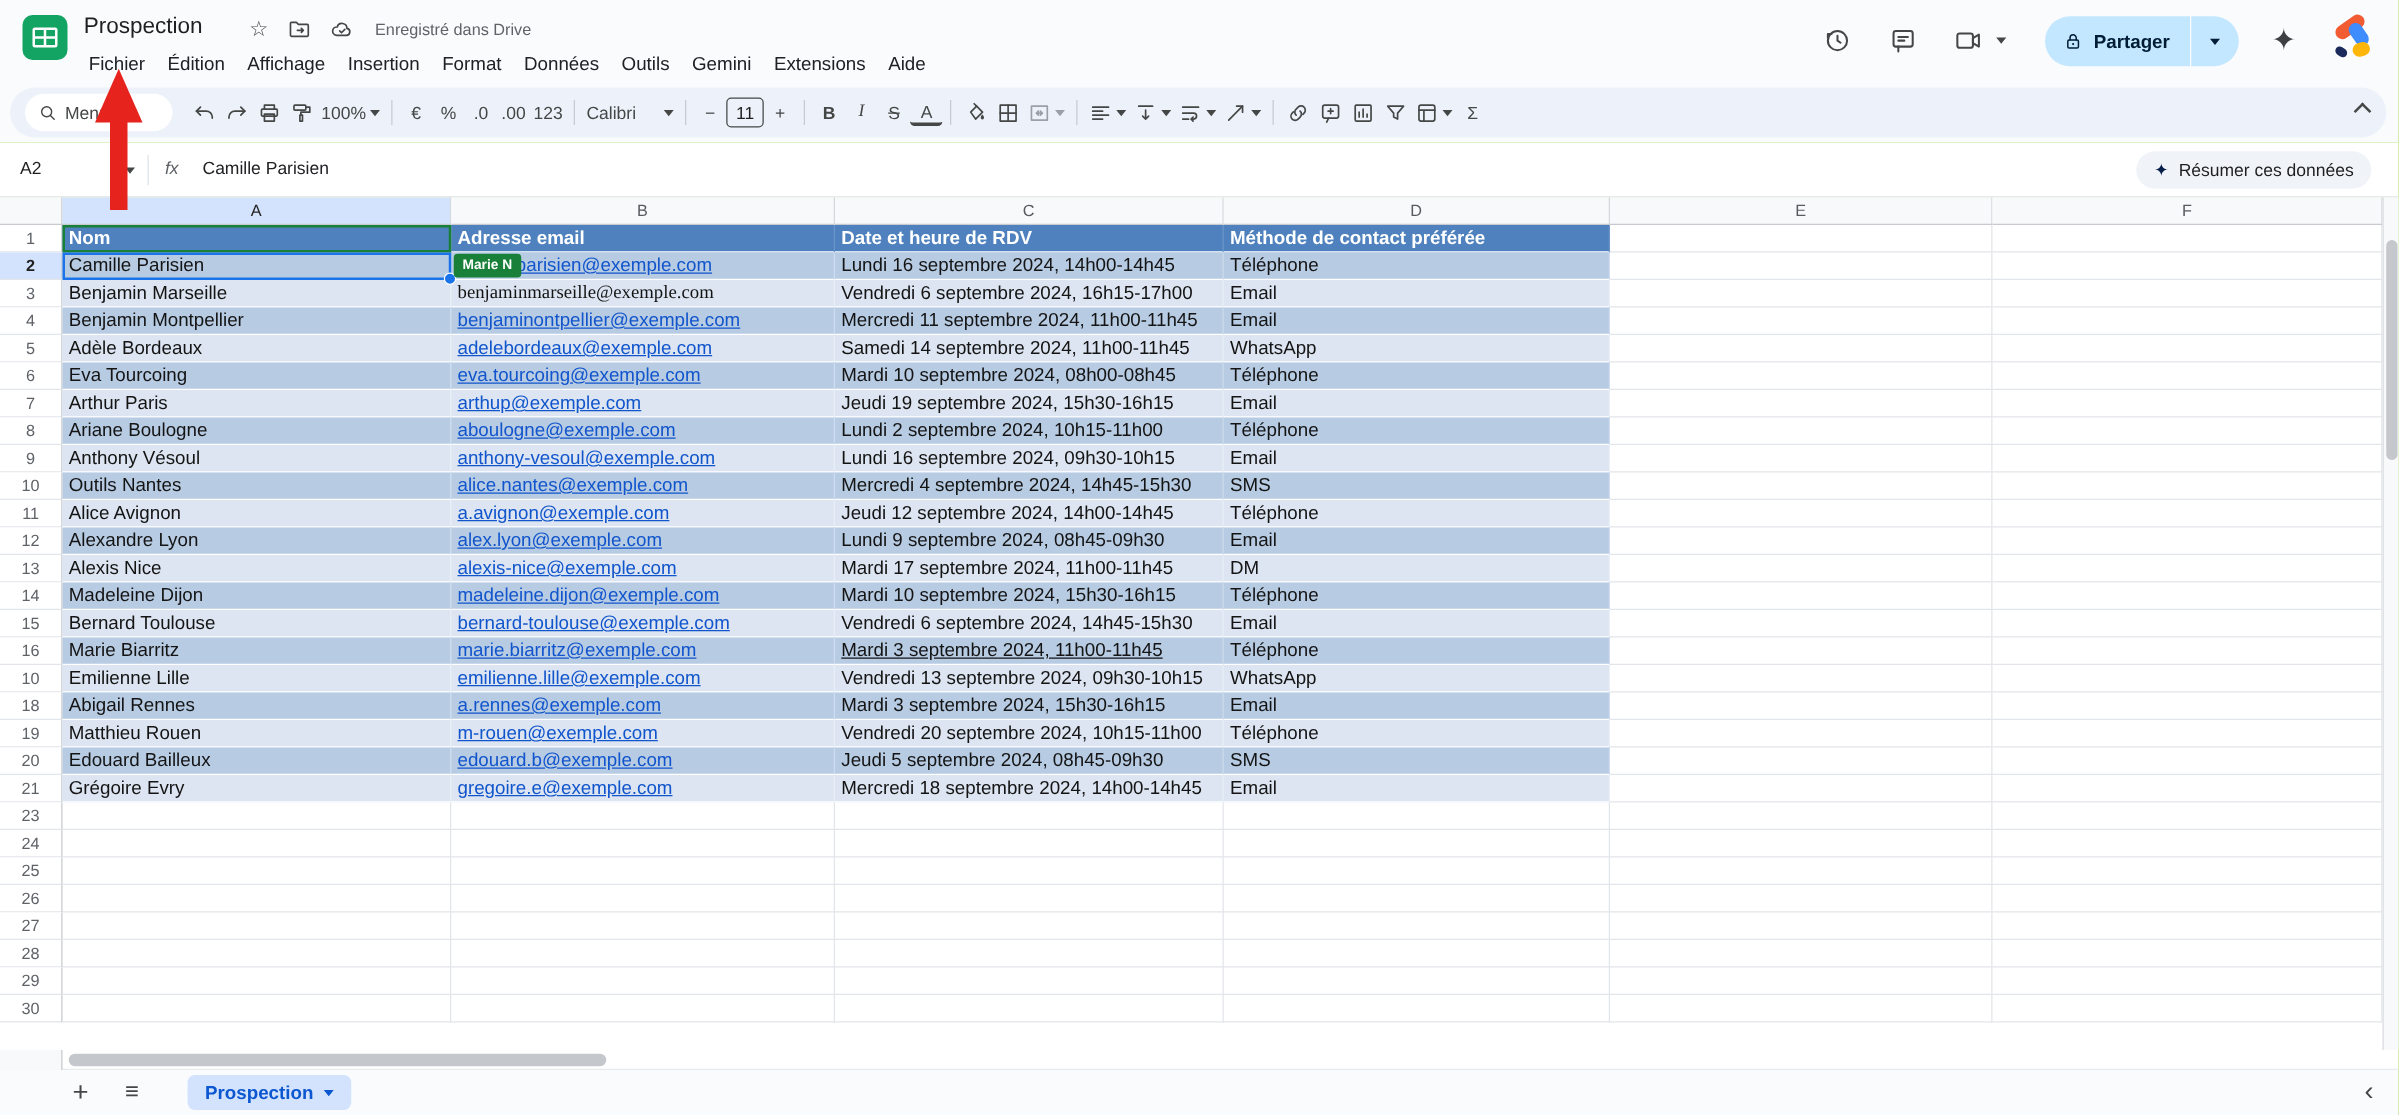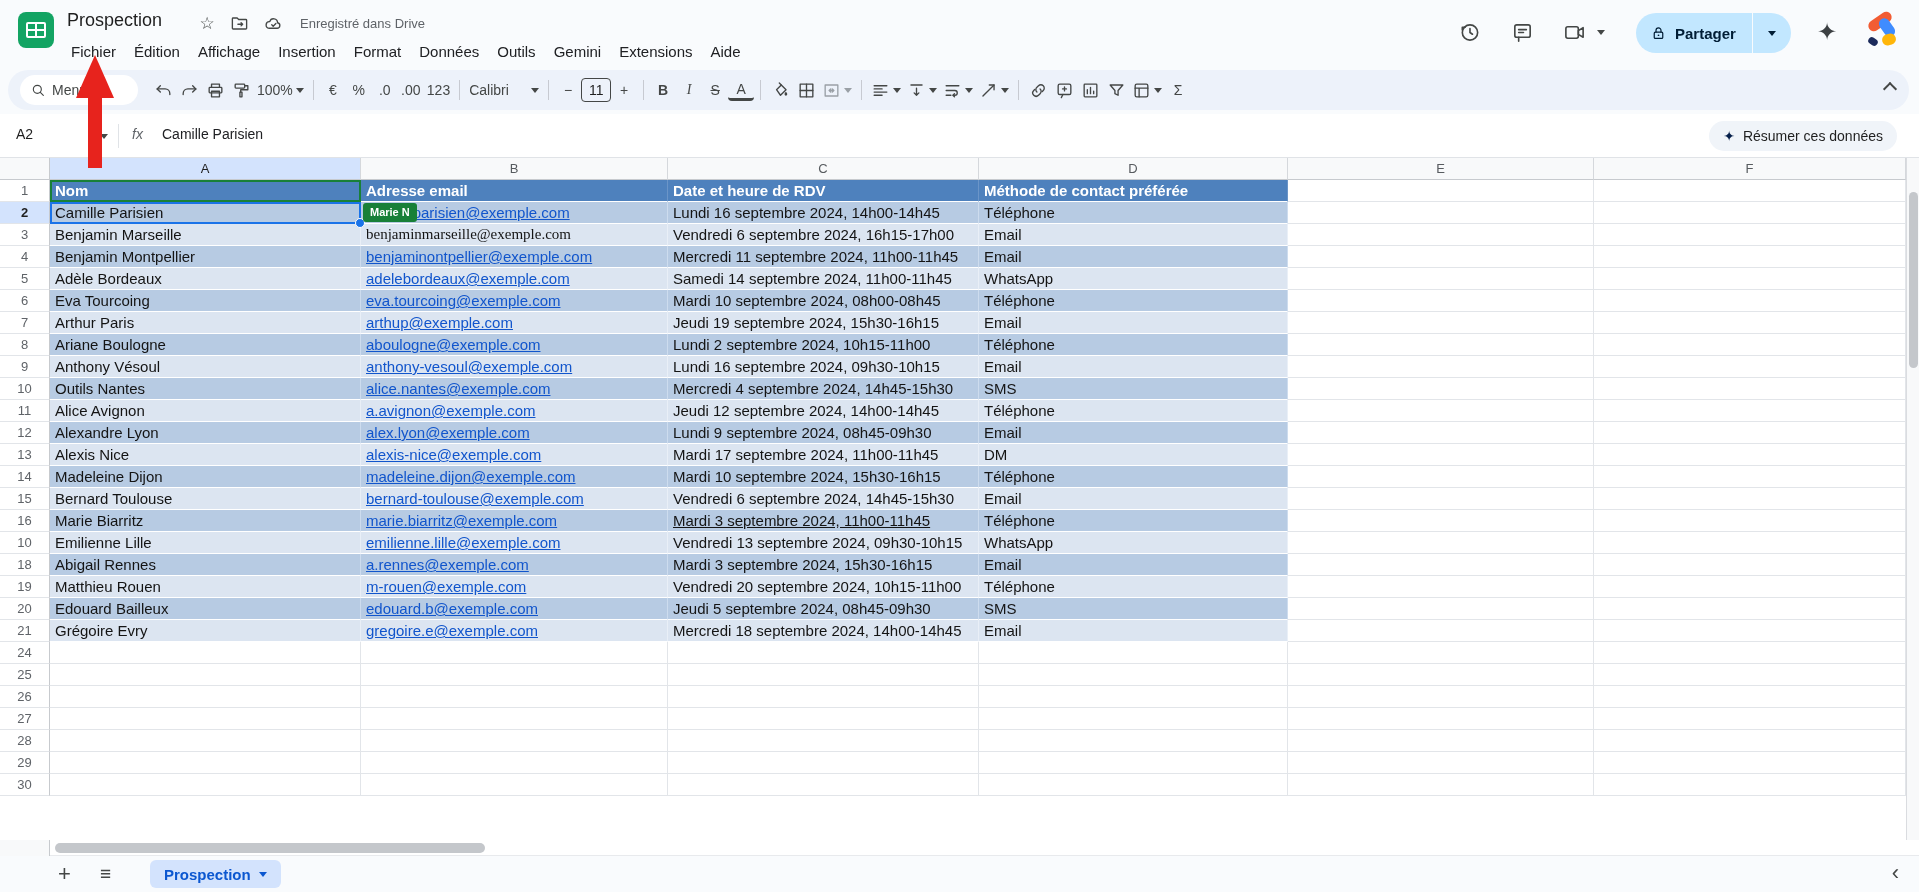--- a/index.html
+++ b/index.html
@@ -508,20 +508,29 @@
         <div class="grow">
           <div class="gut">21</div>
           <div class="cell band-o" style="width: 311px;">Grégoire Evry</div>
           <div class="cell band-o link" style="width: 307px;">gregoire.e@exemple.com</div>
           <div class="cell band-o" style="width: 311px;">Mercredi 18 septembre 2024, 14h00-14h45</div>
           <div class="cell band-o" style="width: 309px;">Email</div>
           <div class="cell" style="width: 306px;"></div>
           <div class="cell" style="width: 312px;"></div>
         </div>
         <div class="grow">
+          <div class="gut">23</div>
+          <div class="cell" style="width: 311px;"></div>
+          <div class="cell" style="width: 307px;"></div>
+          <div class="cell" style="width: 311px;"></div>
+          <div class="cell" style="width: 309px;"></div>
+          <div class="cell" style="width: 306px;"></div>
+          <div class="cell" style="width: 312px;"></div>
+        </div>
+        <div class="grow">
           <div class="gut">24</div>
           <div class="cell" style="width: 311px;"></div>
           <div class="cell" style="width: 307px;"></div>
           <div class="cell" style="width: 311px;"></div>
           <div class="cell" style="width: 309px;"></div>
           <div class="cell" style="width: 306px;"></div>
           <div class="cell" style="width: 312px;"></div>
         </div>
         <div class="grow">
           <div class="gut">25</div>

